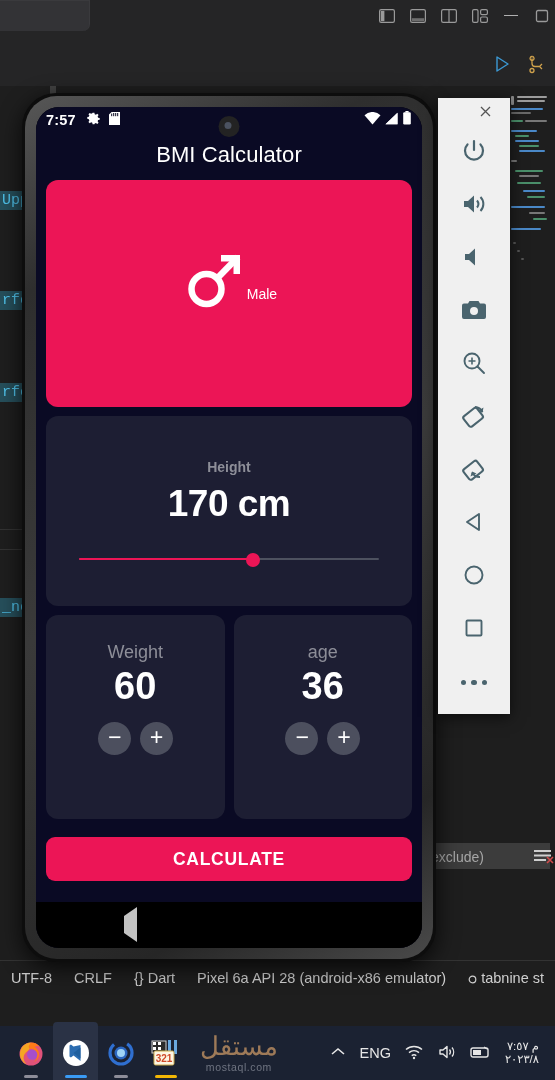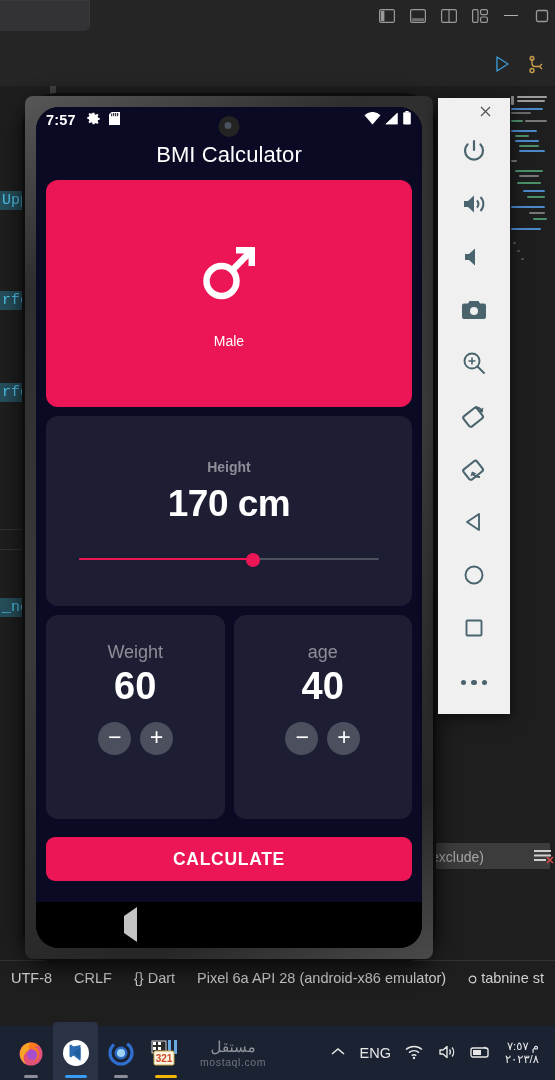--- a/index.html
+++ b/index.html
@@ -50,21 +50,21 @@
   .taskbar { position:absolute; left:0; top:1026px; width:555px; height:54px; background:#1b2232; display:flex; align-items:center; }
   .tb-app { position:relative; width:45px; height:62px; display:flex; align-items:center; justify-content:center; }
   .tb-app.active { background:#2a3245; border-radius:4px; }
   .tb-underline { position:absolute; bottom:6px; left:50%; transform:translateX(-50%); height:3px; border-radius:2px; }
   .tray { margin-left:auto; display:flex; align-items:center; gap:13px; padding-right:16px; color:#e6e6e6; font-size:14px; }
   .clock { text-align:right; line-height:1.12; font-size:11.5px; color:#e8e8e8; white-space:nowrap; }
 
   
   .device-shadow { position:absolute; left:22px; top:93px; width:414px; height:869px;
                    border-radius:34px; background:#0d0d0d; box-shadow:0 6px 22px rgba(0,0,0,.75); }
-  .device-frame { position:absolute; left:25px; top:96px; width:408px; height:863px; border-radius:8px;
+  .device-frame { position:absolute; left:25px; top:96px; width:408px; height:863px; border-radius:32px;
                   background:linear-gradient(150deg,#575757 0%,#2e2e2e 18%,#3a3a3a 50%,#262626 85%,#4a4a4a 100%);
                   padding:11px; box-sizing:border-box; }
   .device-inner { width:100%; height:100%; border-radius:23px; background:#000; overflow:hidden; position:relative; }
 
   
   .android { position:absolute; left:0; top:0; width:100%; height:100%; background:#0a0a24; display:flex; flex-direction:column; }
   .sysbar { height:26px; flex:0 0 26px; display:flex; align-items:center; padding:0 10px; position:relative; }
   .sys-time { color:#ffffff; font-size:14.5px; font-weight:bold; letter-spacing:.2px; }
   .sys-left-icons { display:flex; align-items:center; gap:9px; margin-left:11px; }
   .sys-right { position:absolute; right:10px; top:0; height:26px; display:flex; align-items:center; gap:3px; }
@@ -73,21 +73,21 @@
   .camera-hole::after{ content:""; position:absolute; left:6px; top:6px; width:7px; height:7px; border-radius:50%;
                  background:#4b5260; }
 
   .app-title { text-align:center; color:#ffffff; font-size:22px; padding:9px 0 12px; letter-spacing:.1px; }
 
   .app-body { flex:1; display:flex; flex-direction:column; padding:0 10px 0 10px; gap:9px; }
   .row { display:flex; gap:9px; }
   .card { background:#1d1e33; border-radius:12px; }
   .card.selected { background:#ec1556; }
 
-  .gender-card { flex:1; display:flex; flex-direction:column; align-items:center; justify-content:center; height:227px; }
+  .gender-card { flex:1; display:flex; align-items:center; justify-content:center; height:227px; }
   .gender-icon { margin-bottom:24px; }
   .gender-label { color:#e6e7ee; font-size:14px; }
   .gender-label.on { color:#ffffff; }
 
   .height-card { height:190px; display:flex; flex-direction:column; align-items:center; justify-content:center; }
   .h-label { color:#8d8e98; font-size:14px; font-weight:bold; margin-bottom:8px; }
   .h-value { color:#ffffff; font-size:37px; font-weight:bold; letter-spacing:-.5px; }
   .slider-wrap { width:300px; margin-top:29px; position:relative; height:10px; }
   .slider-track { position:absolute; left:0; top:4px; width:100%; height:2.5px; background:#4d515f; border-radius:2px; }
   .slider-fill { position:absolute; left:0; top:4px; height:2.5px; background:#ec1556; border-radius:2px; }
@@ -284,21 +284,21 @@
           <rect x="8" y="9" width="3" height="3" fill="#fff"></rect>
         <rect x="18" y="2" width="3" height="14" fill="#6aa9e0"></rect>
         <rect x="24" y="2" width="3" height="14" fill="#6aa9e0"></rect>
         <rect x="4" y="13" width="20" height="14" rx="1.5" fill="#fdf6e3" stroke="#caa94b"></rect>
         <text x="14" y="24" font-size="10" font-weight="bold" fill="#d04a2a" text-anchor="middle" font-family="Liberation Sans, sans-serif">321</text>
       </svg>
       <span class="tb-underline" style="width:22px;background:#f2b705;"></span>
     </div>
 
     <div style="display:flex;flex-direction:column;align-items:center;margin-left:12px;opacity:.58;">
-      <span style="color:#e5e5e5;font-size:15px;line-height:1;">مستقل</span>
+      <span style="color:#fdba74;font-size:26px;line-height:1;">مستقل</span>
       <span style="color:#a9adb8;font-size:10.5px;letter-spacing:.6px;margin-top:2px;">mostaql.com</span>
     </div>
 
     <div class="tray">
       <span>
         <svg width="16" height="12" viewBox="0 0 16 12">
             <path d="M2 8 L8 3 L14 8" fill="none" stroke="#e6e6e6" stroke-width="1.6"></path>
           </svg>
       </span>
       <span style="font-size:14.5px;">ENG</span>
@@ -413,21 +413,21 @@
                 <span class="round-btn">
                     <i class="gl">−</i>
                   </span>
                 <span class="round-btn">
                     <i class="gl">+</i>
                   </span>
               </span>
             </div>
             <div class="card num-card">
               <span class="n-label">age</span>
-              <span class="n-value">40</span>
+              <span class="n-value">36</span>
               <span class="n-btns">
                 <span class="round-btn">
                     <i class="gl">−</i>
                   </span>
                 <span class="round-btn">
                     <i class="gl">+</i>
                   </span>
               </span>
             </div>
           </div>

